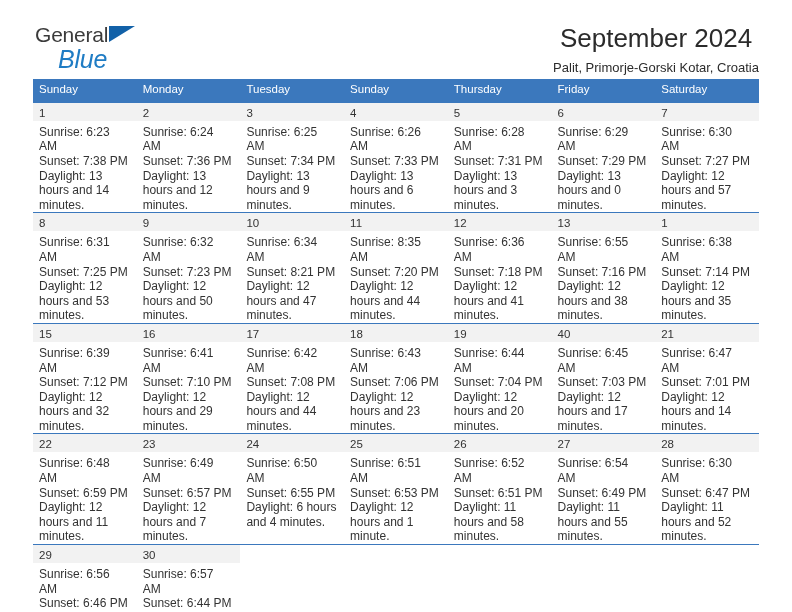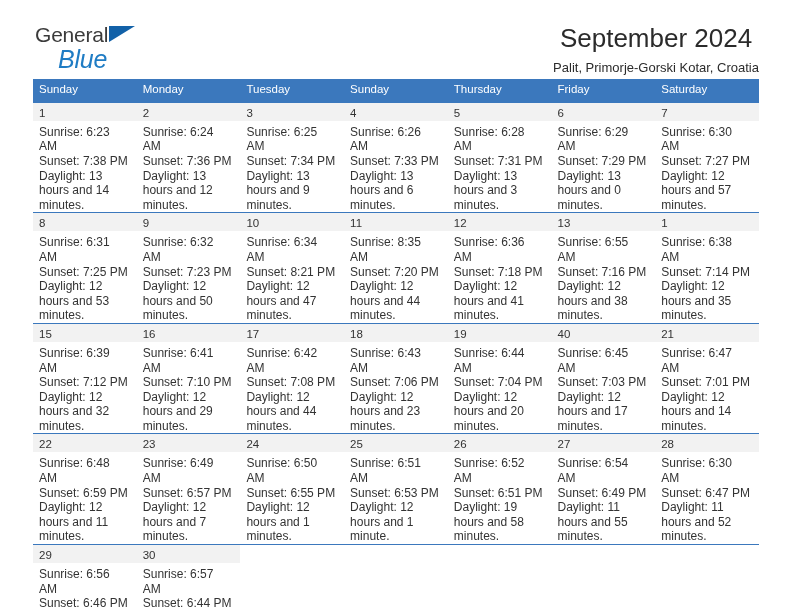--- a/index.html
+++ b/index.html
@@ -360,37 +360,37 @@
             <div>Sunrise: 6:49 AM</div>
             <div>Sunset: 6:57 PM</div>
             <div class="daylight">Daylight: 12 hours and 7 minutes.</div>
           </div>
         </td>
         <td>
           <div class="daynum">24</div>
           <div class="details">
             <div>Sunrise: 6:50 AM</div>
             <div>Sunset: 6:55 PM</div>
-            <div class="daylight">Daylight: 12 hours and 1 minutes.</div>
+            <div class="daylight">Daylight: 6 hours and 4 minutes.</div>
           </div>
         </td>
         <td>
           <div class="daynum">25</div>
           <div class="details">
             <div>Sunrise: 6:51 AM</div>
             <div>Sunset: 6:53 PM</div>
             <div class="daylight">Daylight: 12 hours and 1 minute.</div>
           </div>
         </td>
         <td>
           <div class="daynum">26</div>
           <div class="details">
             <div>Sunrise: 6:52 AM</div>
             <div>Sunset: 6:51 PM</div>
-            <div class="daylight">Daylight: 19 hours and 58 minutes.</div>
+            <div class="daylight">Daylight: 11 hours and 58 minutes.</div>
           </div>
         </td>
         <td>
           <div class="daynum">27</div>
           <div class="details">
             <div>Sunrise: 6:54 AM</div>
             <div>Sunset: 6:49 PM</div>
             <div class="daylight">Daylight: 11 hours and 55 minutes.</div>
           </div>
         </td>

